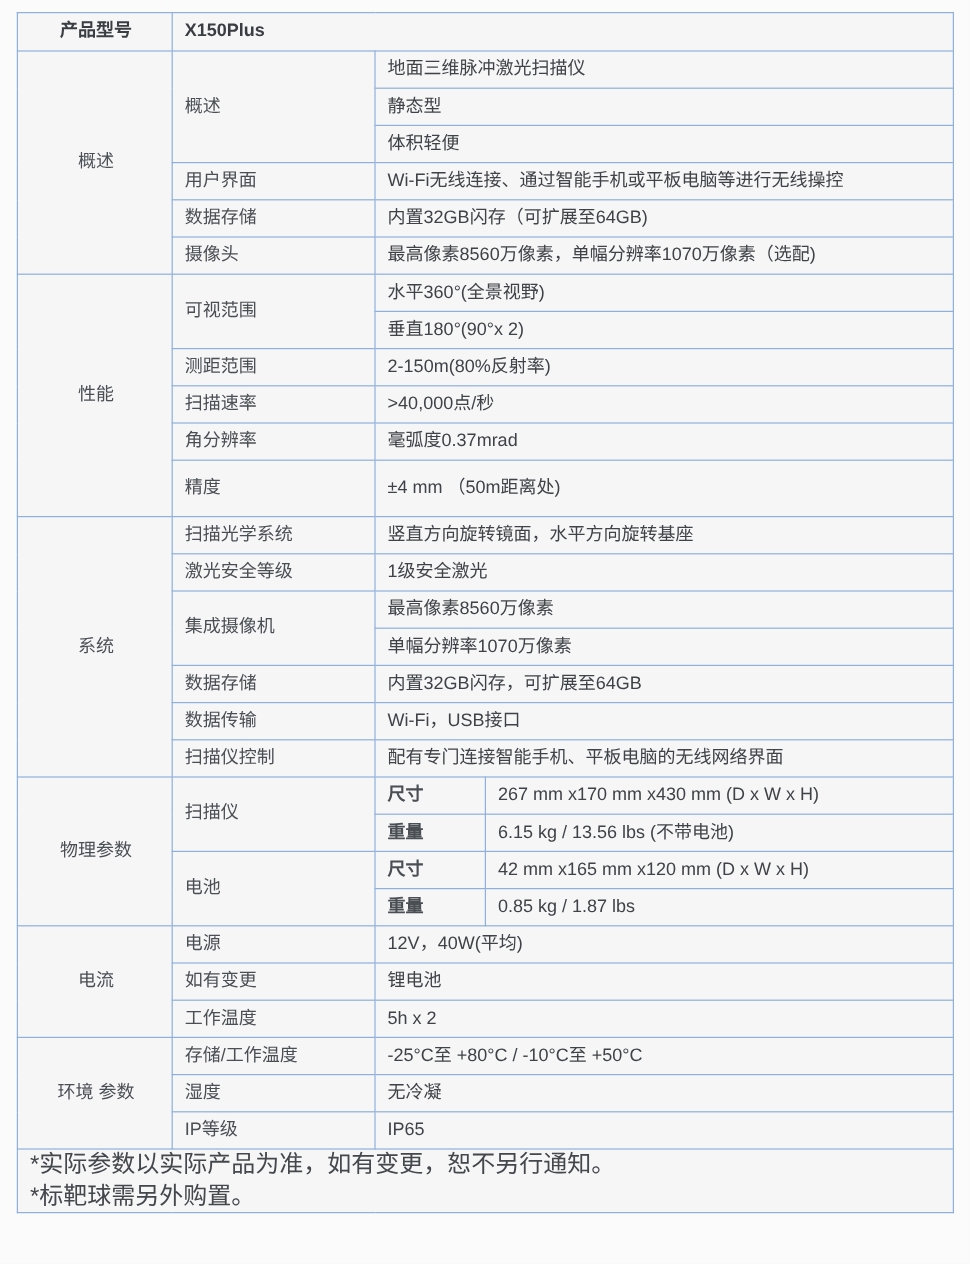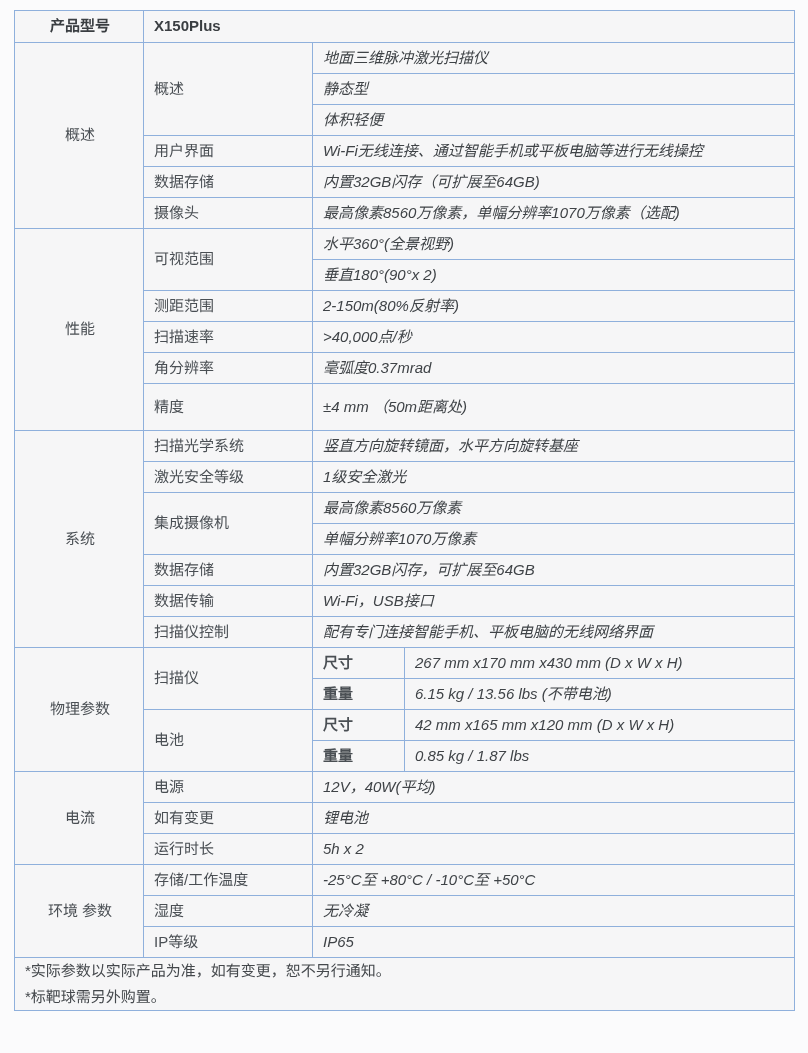--- a/index.html
+++ b/index.html
@@ -34,32 +34,32 @@
   }
   tr.hdr td { height: 32px; font-weight: bold; color: #3a3e42; }
   td.cat {
     text-align: center;
     padding: 0 4px;
     white-space: pre-line;
     color: #4a4f54;
   }
   td.lbl { padding-left: 9px; color: #4a4f54; }
   td.sub { padding-left: 10px; color: #4a4f54; font-weight: bold; }
-  td.val { padding-left: 11px; font-style: italic; }
+  td.val { padding-left: 11px; }
   tr.tall td { height: 47px; }
   td.accuracy { padding-left: 14px; }
   td.footer {
     padding: 6px 10px 8px 10px;
     height: 54px;
     white-space: normal;
     vertical-align: top;
   }
   .footnote {
     line-height: 26px;
-    font-size: 15px;
+    font-size: 20px;
     color: #44484c;
   }
 </style>
 </head>
 <body>
 
 <div class="sheet">
   <table class="spec">
     <colgroup>
       <col style="width:129px">
@@ -175,21 +175,21 @@
     <tr>
       <td class="cat" rowspan="3">电流</td>
       <td class="lbl">电源</td>
       <td class="val" colspan="2">12V，40W(平均)</td>
     </tr>
     <tr>
       <td class="lbl">如有变更</td>
       <td class="val" colspan="2">锂电池</td>
     </tr>
     <tr>
-      <td class="lbl">运行时长</td>
+      <td class="lbl">工作温度</td>
       <td class="val" colspan="2">5h x 2</td>
     </tr>
 
     <tr>
       <td class="cat" rowspan="3">环境
 参数</td>
       <td class="lbl">存储/工作温度</td>
       <td class="val" colspan="2">-25°C至 +80°C  / -10°C至 +50°C</td>
     </tr>
     <tr>

